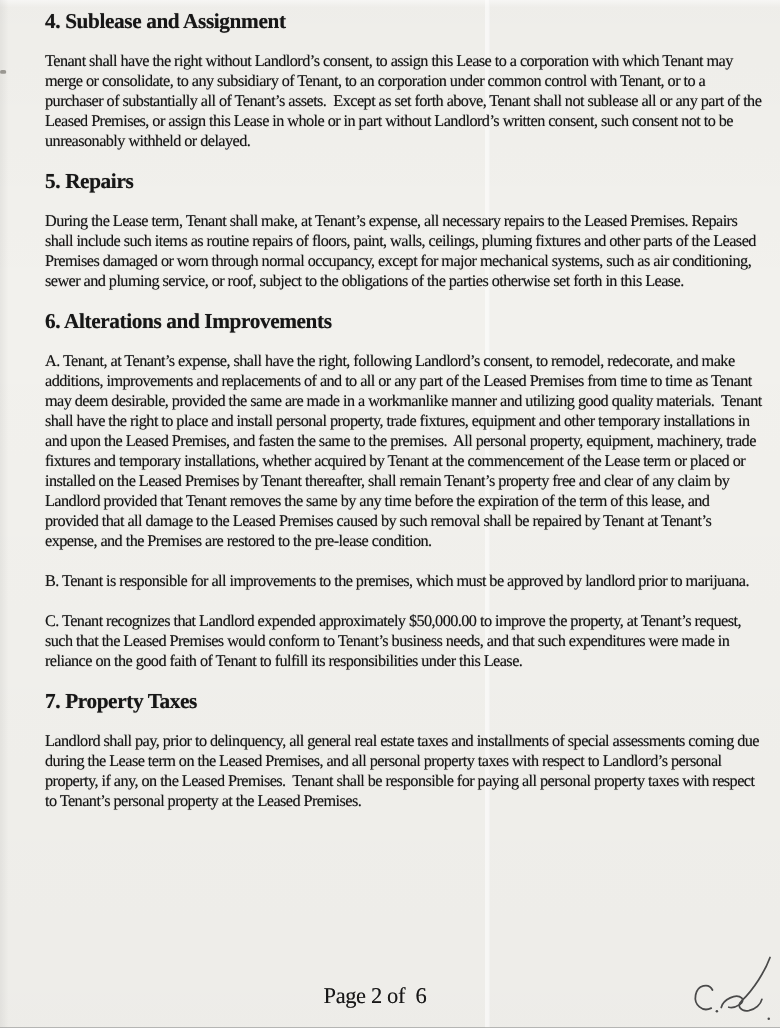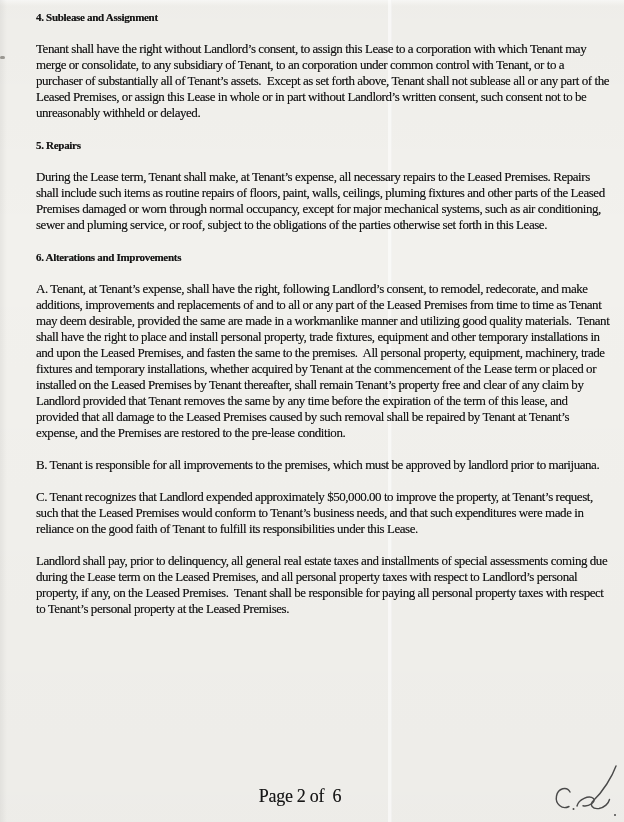--- a/index.html
+++ b/index.html
@@ -28,21 +28,21 @@
   }
   .para {
     font-size: 13px;
     line-height: 16px;
     letter-spacing: -0.45px;
     margin: 0 0 16px 0;
     white-space: pre-wrap;
     text-shadow: 0 0 0.55px rgba(10,10,10,0.5);
   }
   .heading {
-    font-size: 11px;
+    font-size: 17px;
     line-height: 16px;
     font-weight: bold;
     letter-spacing: -0.3px;
     margin: 0 0 16px 0;
     text-shadow: 0 0 0.6px rgba(10,10,10,0.55);
   }
   .footer {
     position: absolute;
     top: 786px;
     left: 0;
@@ -95,20 +95,21 @@
     <p class="para">Tenant shall have the right without Landlord’s consent, to assign this Lease to a corporation with which Tenant may merge or consolidate, to any subsidiary of Tenant, to an corporation under common control with Tenant, or to a purchaser of substantially all of Tenant’s assets.  Except as set forth above, Tenant shall not sublease all or any part of the Leased Premises, or assign this Lease in whole or in part without Landlord’s written consent, such consent not to be unreasonably withheld or delayed.</p>
 
     <h3 class="heading">5. Repairs</h3>
     <p class="para">During the Lease term, Tenant shall make, at Tenant’s expense, all necessary repairs to the Leased Premises. Repairs shall include such items as routine repairs of floors, paint, walls, ceilings, pluming fixtures and other parts of the Leased Premises damaged or worn through normal occupancy, except for major mechanical systems, such as air conditioning, sewer and pluming service, or roof, subject to the obligations of the parties otherwise set forth in this Lease.</p>
 
     <h3 class="heading">6. Alterations and Improvements</h3>
     <p class="para">A. Tenant, at Tenant’s expense, shall have the right, following Landlord’s consent, to remodel, redecorate, and make additions, improvements and replacements of and to all or any part of the Leased Premises from time to time as Tenant may deem desirable, provided the same are made in a workmanlike manner and utilizing good quality materials.  Tenant shall have the right to place and install personal property, trade fixtures, equipment and other temporary installations in and upon the Leased Premises, and fasten the same to the premises.  All personal property, equipment, machinery, trade fixtures and temporary installations, whether acquired by Tenant at the commencement of the Lease term or placed or installed on the Leased Premises by Tenant thereafter, shall remain Tenant’s property free and clear of any claim by Landlord provided that Tenant removes the same by any time before the expiration of the term of this lease, and provided that all damage to the Leased Premises caused by such removal shall be repaired by Tenant at Tenant’s expense, and the Premises are restored to the pre-lease condition.</p>
     <p class="para">B. Tenant is responsible for all improvements to the premises, which must be approved by landlord prior to marijuana.</p>
     <p class="para">C. Tenant recognizes that Landlord expended approximately $50,000.00 to improve the property, at Tenant’s request, such that the Leased Premises would conform to Tenant’s business needs, and that such expenditures were made in reliance on the good faith of Tenant to fulfill its responsibilities under this Lease.</p>
 
+    <h3 class="heading">7. Property Taxes</h3>
     <p class="para">Landlord shall pay, prior to delinquency, all general real estate taxes and installments of special assessments coming due during the Lease term on the Leased Premises, and all personal property taxes with respect to Landlord’s personal property, if any, on the Leased Premises.  Tenant shall be responsible for paying all personal property taxes with respect to Tenant’s personal property at the Leased Premises.</p>
 
   </div>
 
   <div class="footer">Page 2 of  6</div>
 
   <svg class="signature" viewBox="0 0 78 62" xmlns="http://www.w3.org/2000/svg">
     <g fill="none" stroke="#4a4a4a" stroke-width="1.4" stroke-linecap="round">
 
       <path d="M 24,32 C 21,26 12,28 10.5,36 C 9,44 16,50 23,46.5"></path>

